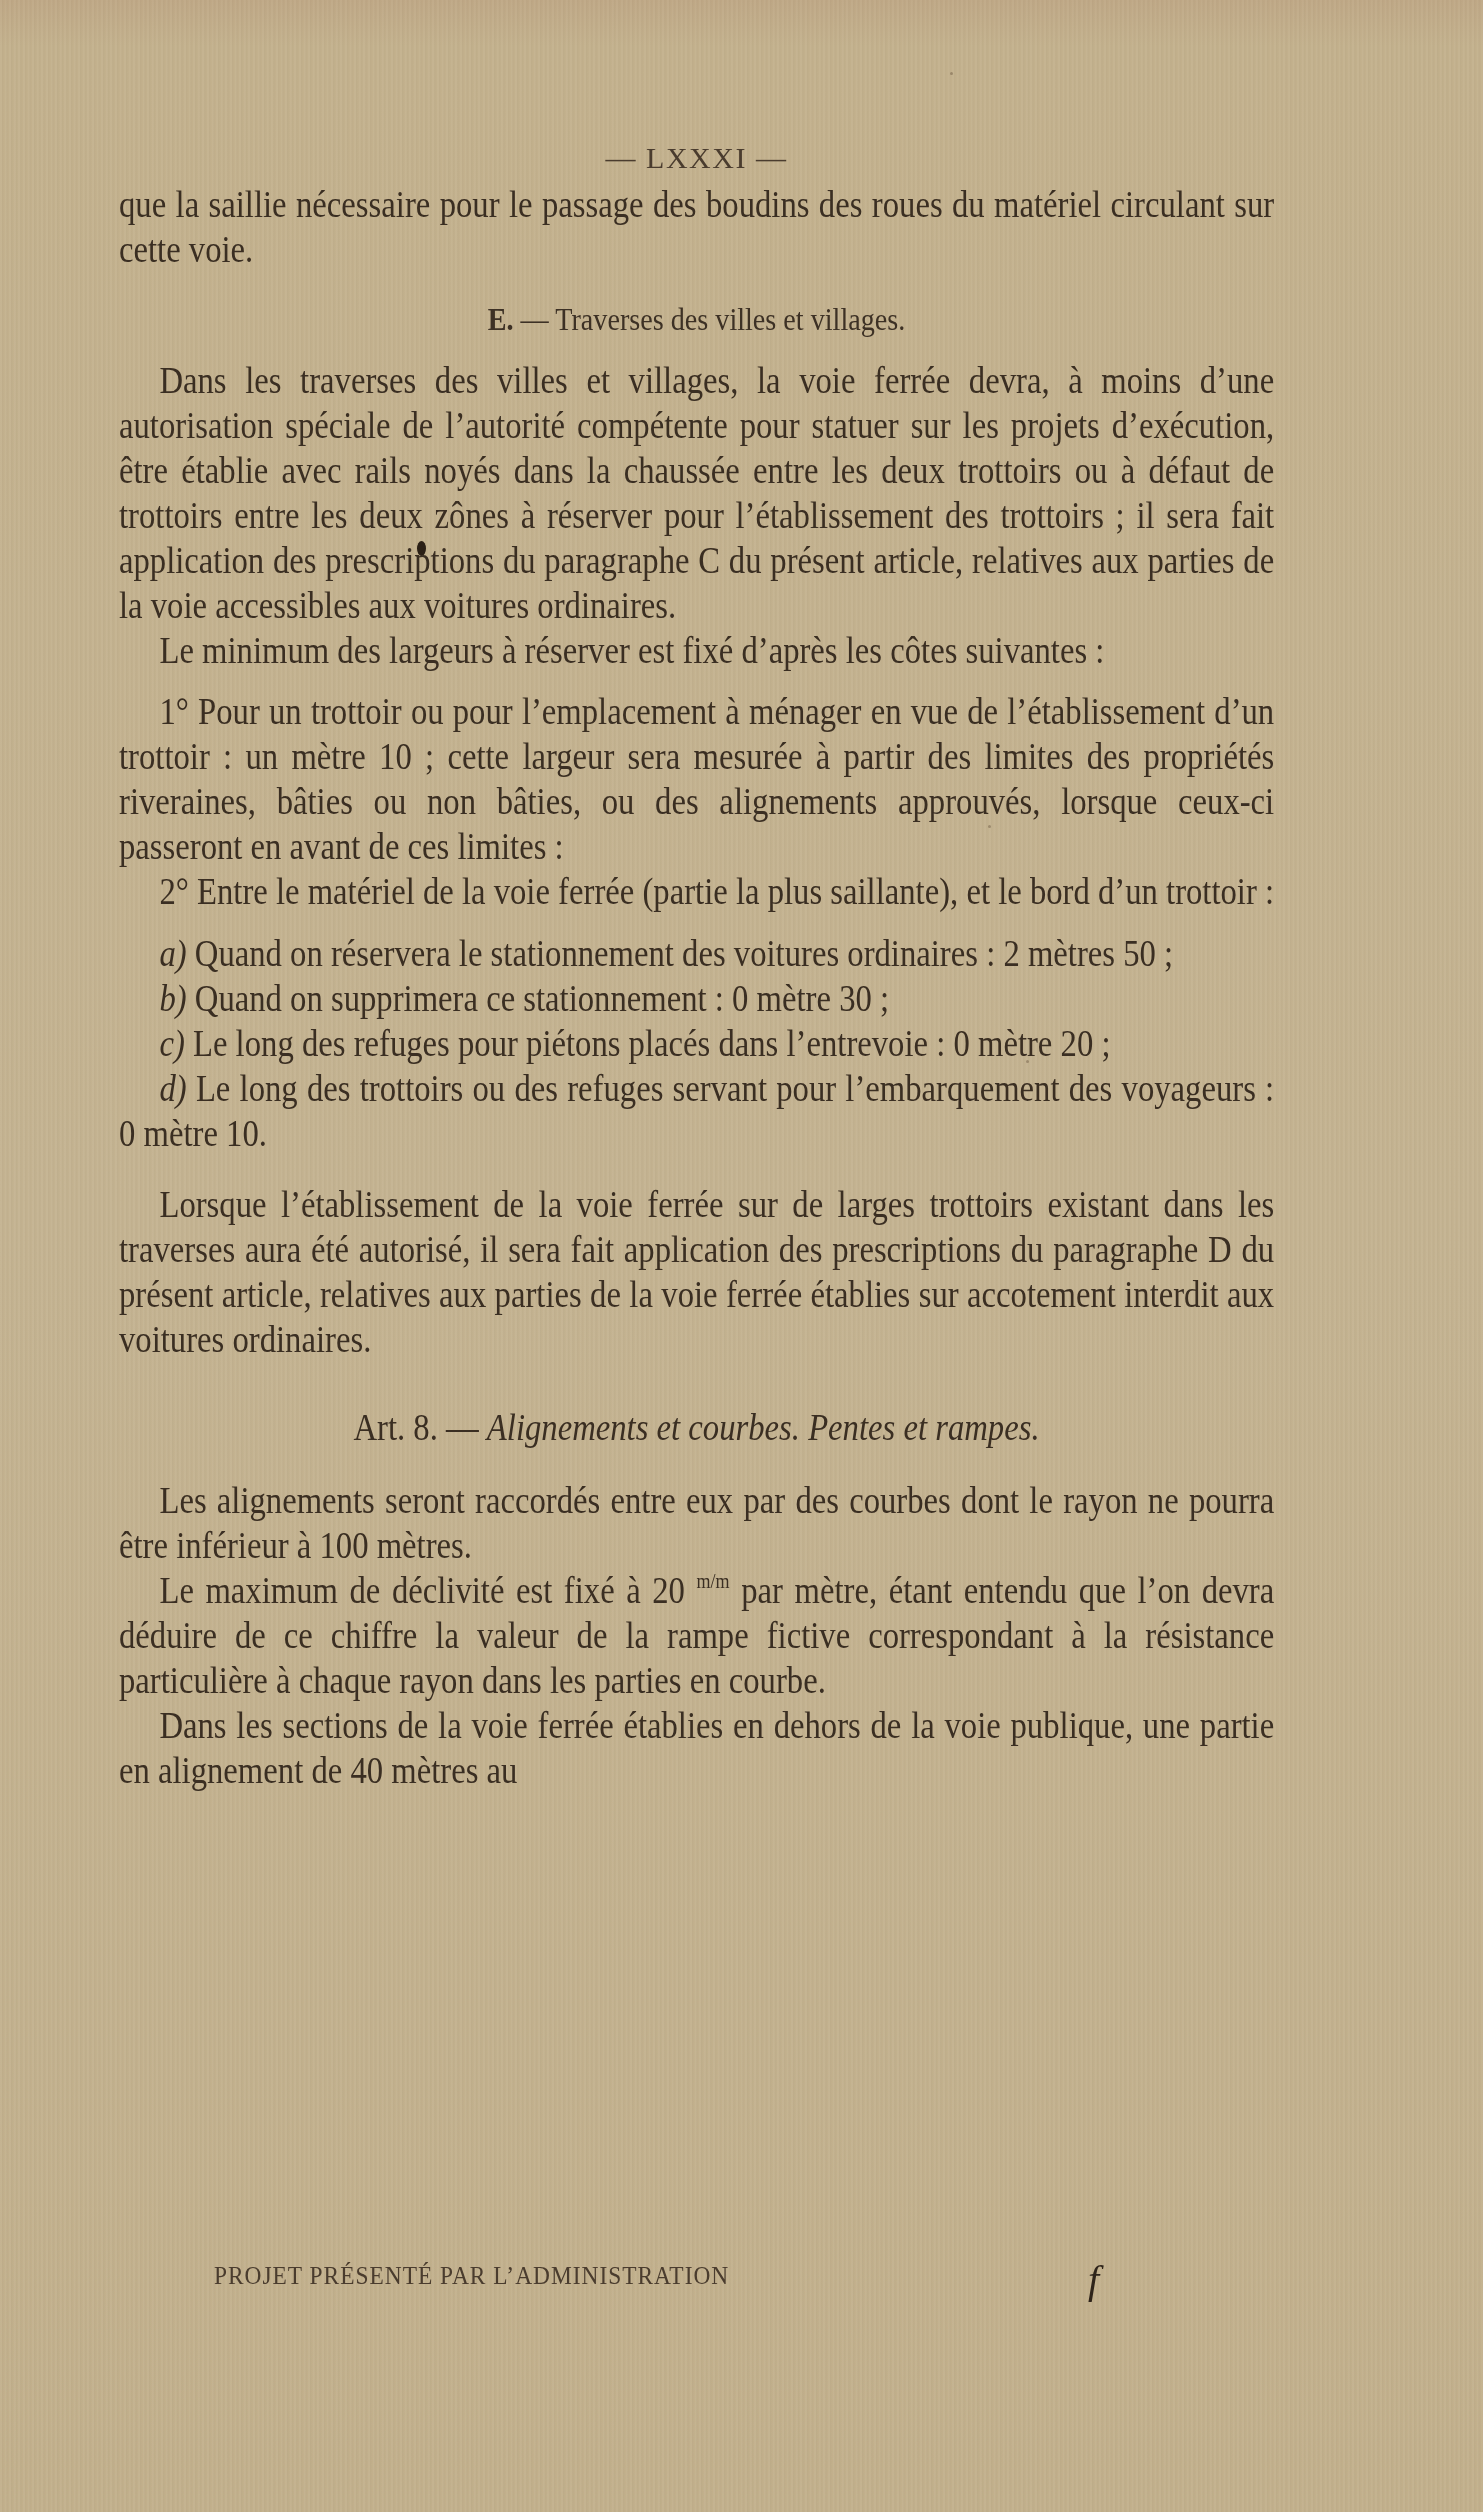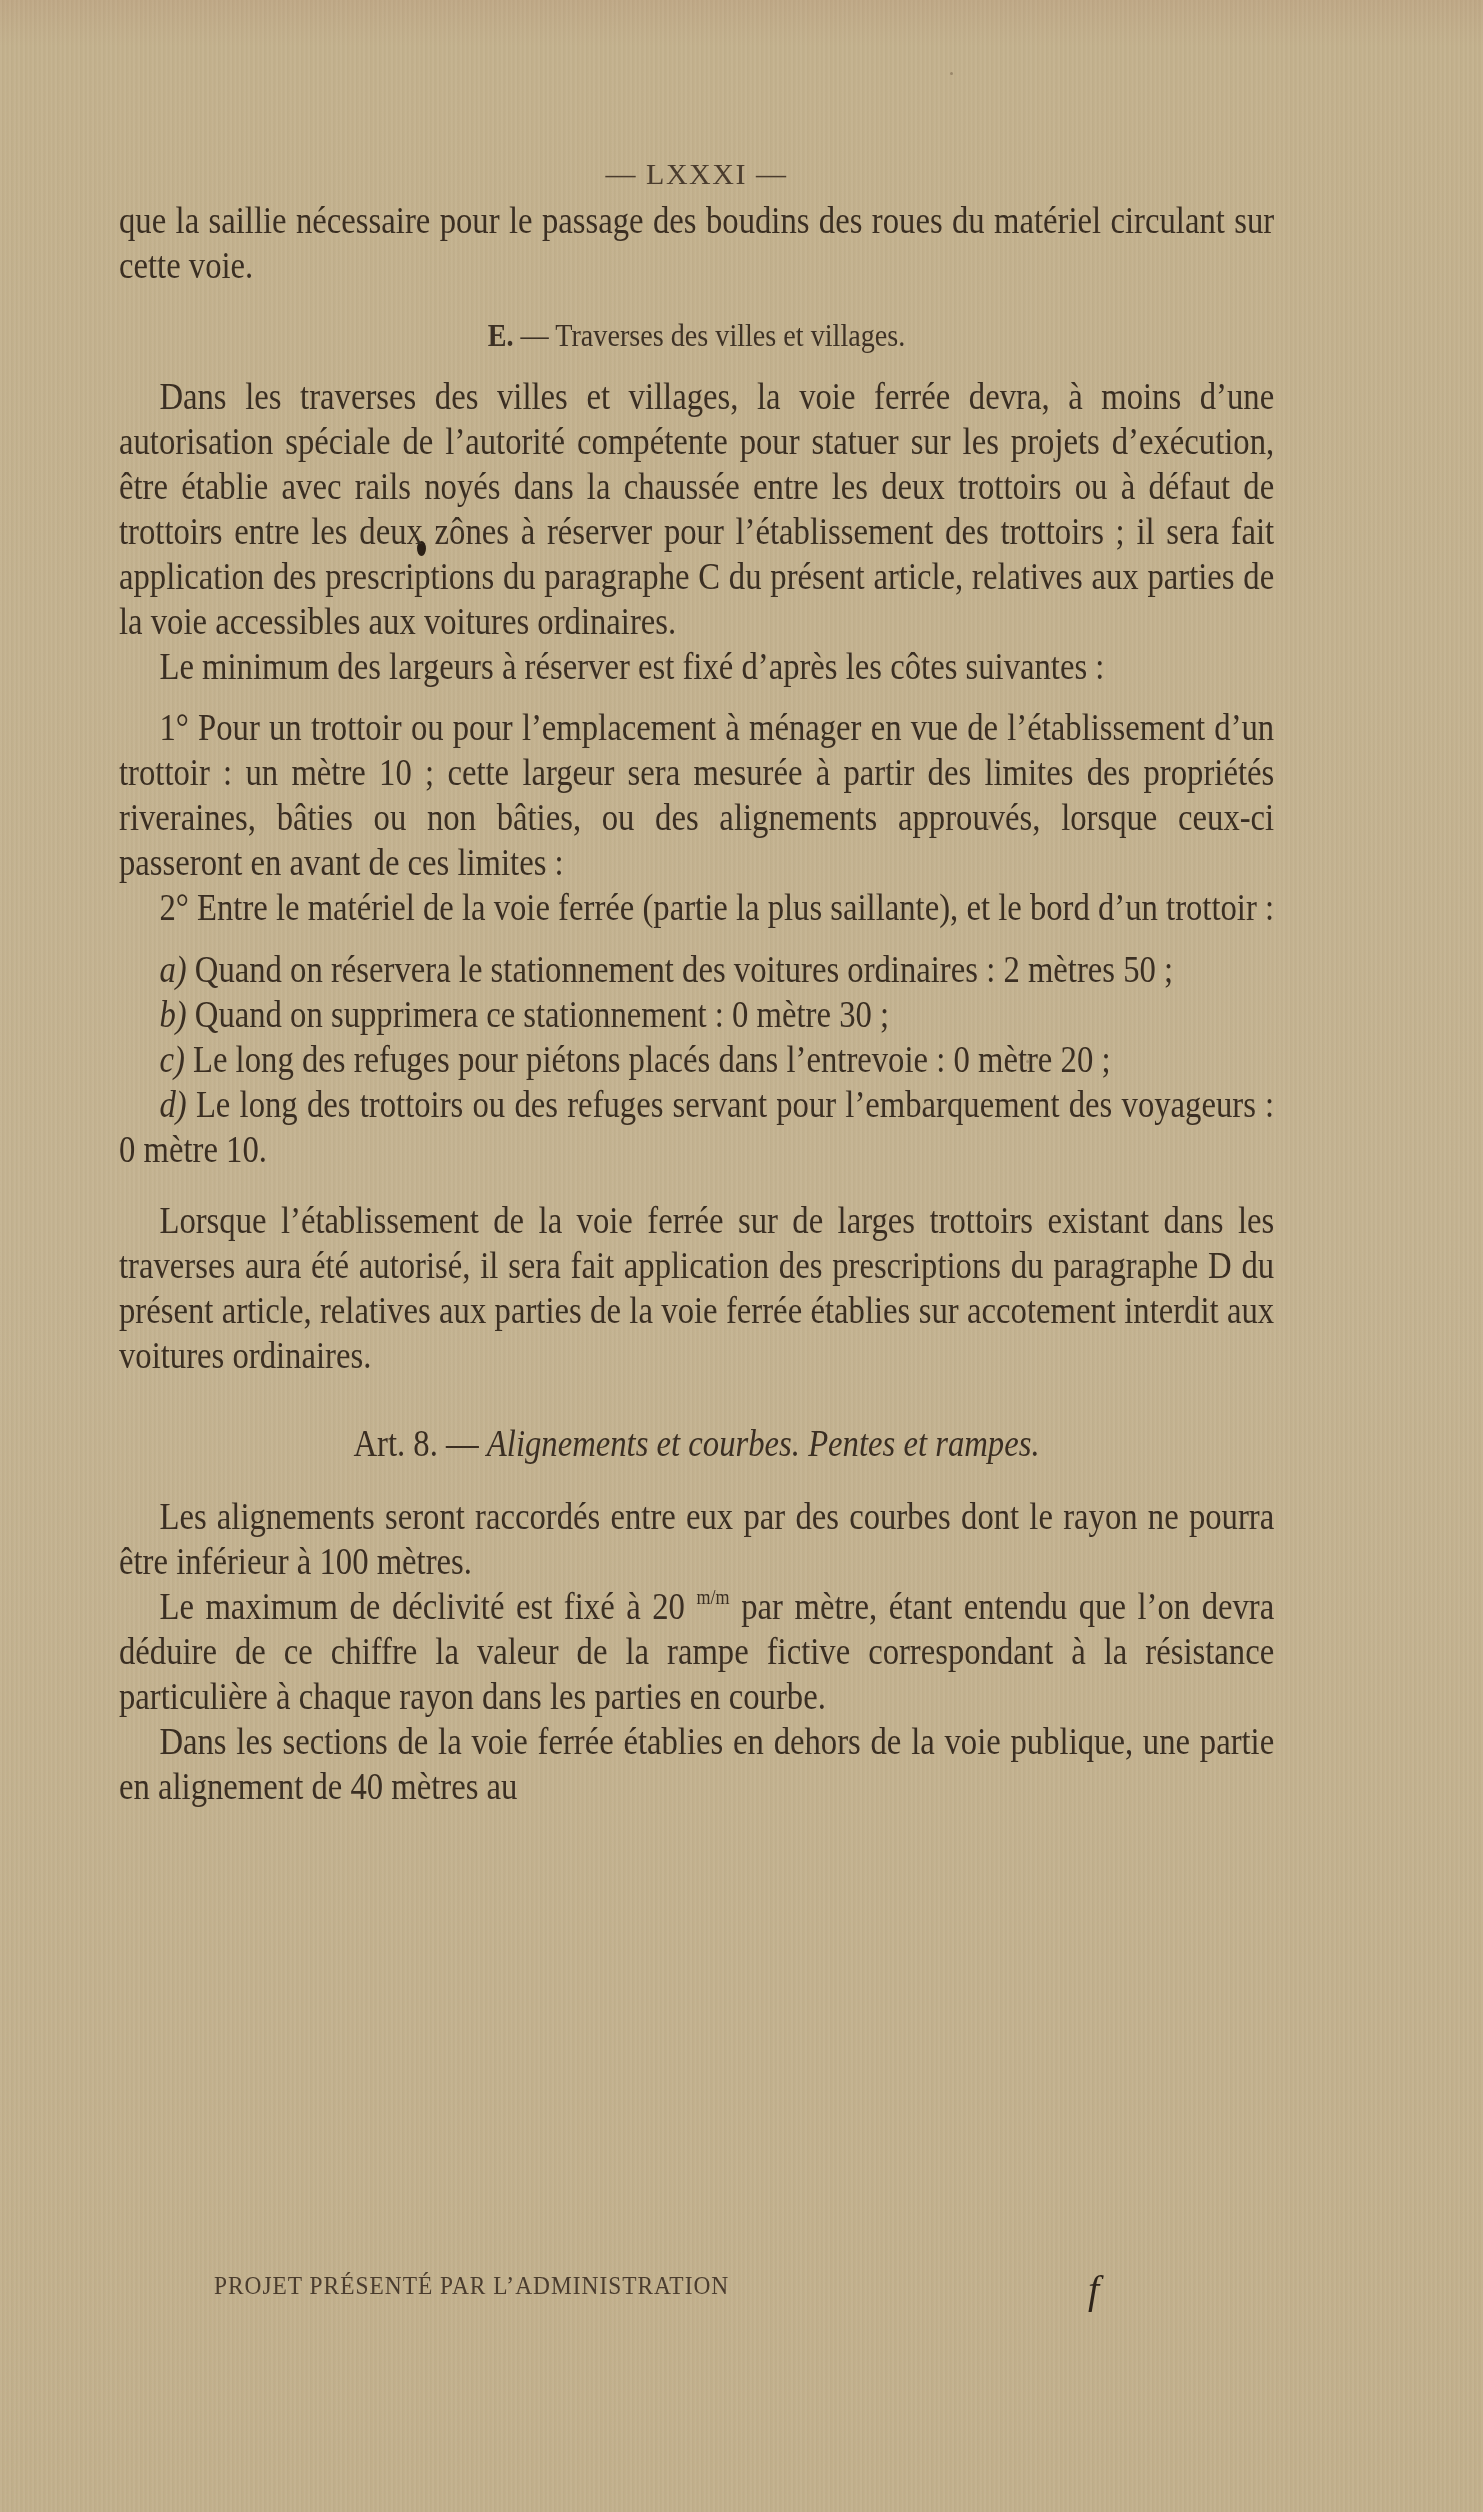--- a/index.html
+++ b/index.html
@@ -14,21 +14,21 @@
         repeating-linear-gradient(90deg, rgba(255,255,255,0.035) 0px, rgba(255,255,255,0.035) 1.5px, rgba(0,0,0,0.025) 2.3px, rgba(0,0,0,0) 4.6px),
         linear-gradient(180deg, #bfa886 0px, #c3b18d 46px, #c4b391 1216px, #c2b08c 2512px);
       color: #3a2e22;
       font-family: "Liberation Serif", "DejaVu Serif", serif;
       overflow: hidden;
       position: relative;
     }
     .page {
       position: absolute;
       left: 119px;
-      top: 152px;
+      top: 136px;
       width: 1155px;
     }
     .running-head {
       text-align: center;
       font-size: 30px;
       letter-spacing: 1.5px;
       color: #4a3c2e;
       margin: 0 0 3px 0;
       height: 43px;
       line-height: 43px;
@@ -77,21 +77,20 @@
       font-size: 21px;
       vertical-align: 15px;
       line-height: 0;
     }
     .footer {
       position: absolute;
       left: 214px;
       top: 2261px;
       width: 988px;
       height: 46px;
-      margin-top: 10px;
     }
     .footer .imprint {
       font-size: 26px;
       letter-spacing: 1.1px;
       color: #4a3c2e;
       font-variant: small-caps;
       transform: scaleX(0.9);
       transform-origin: left top;
       display: inline-block;
     }

